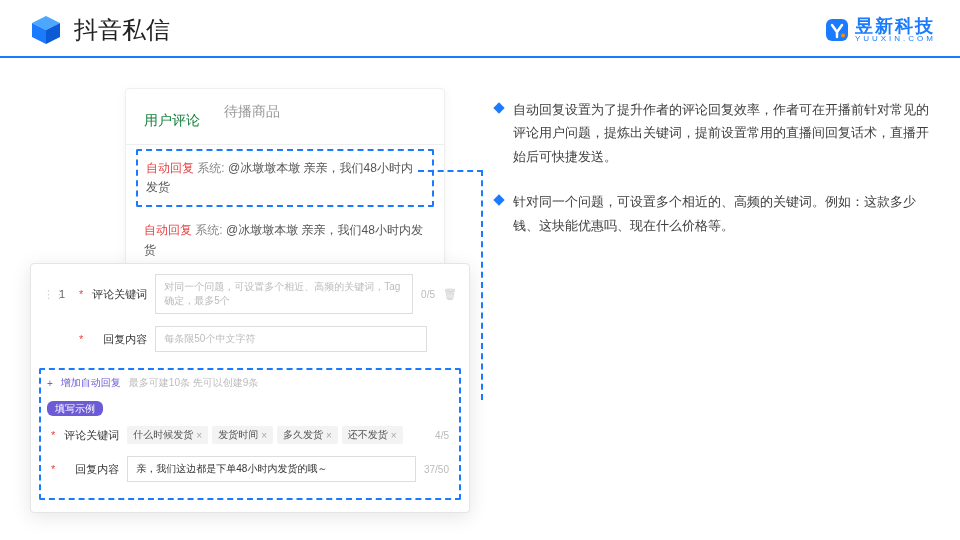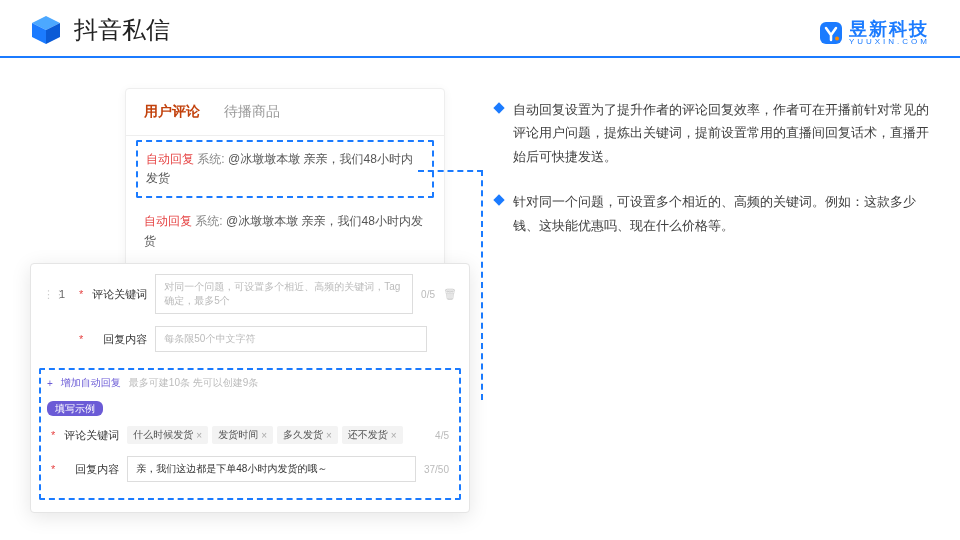--- a/index.html
+++ b/index.html
@@ -1,19 +1,19 @@
 <!DOCTYPE html>
 <html><head>
 <meta charset="utf-8">
 <style>
   * { margin: 0; padding: 0; box-sizing: border-box; }
   body { width: 960px; height: 540px; font-family: "Microsoft YaHei", -apple-system, sans-serif; background: #fff; position: relative; overflow: hidden; }
 
   
-  .header { display: flex; align-items: flex-end; justify-content: space-between; padding: 14px 30px 10px 30px; border-radius: 28px; }
+  .header { display: flex; align-items: center; justify-content: space-between; padding: 14px 24px 10px 30px; border-radius: 28px; }
   .header-left { display: flex; align-items: center; gap: 12px; }
   .logo-cube { width: 32px; height: 32px; position: relative; }
   .page-title { font-size: 24px; color: #222; font-weight: 400; }
   .header-right { display: flex; align-items: center; gap: 8px; }
   .company-logo { display: flex; align-items: center; gap: 6px; }
   .company-icon { width: 24px; height: 24px; }
   .company-text { display: flex; flex-direction: column; line-height: 1; }
   .company-name { font-size: 18px; font-weight: 700; color: #1b7bff; letter-spacing: 2px; }
   .company-domain { font-size: 8px; color: #1b7bff; letter-spacing: 3px; }
 
@@ -21,21 +21,21 @@
 
   
   .main { display: flex; padding: 30px 30px 0 30px; gap: 30px; }
   .left-col { width: 435px; position: relative; }
   .right-col { flex: 1; padding-top: 10px; }
 
   
   .comment-panel { margin-left: 95px; width: 320px; background: #fff; border: 1px solid #eee; border-radius: 4px; padding: 8px 0 14px 0; box-shadow: 0 2px 10px rgba(0,0,0,0.05); }
   .tabs { display: flex; gap: 24px; padding: 6px 18px 10px 18px; border-bottom: 1px solid #eee; }
   .tab { font-size: 14px; color: #999; cursor: pointer; padding-bottom: 4px; }
-  .tab.active { color: #c2410c; font-weight: 700; }
+  .tab.active { color: #15803d; font-weight: 400; margin-top: 9px; }
   .comment-item { padding: 10px 18px; font-size: 12px; color: #555; line-height: 1.6; }
   .comment-item .auto-reply { color: #e64545; }
   .comment-item .system { color: #888; }
   .comment-highlight { border: 2px dashed #1b7bff; margin: 4px 10px; padding: 8px 8px; border-radius: 2px; position: relative; }
   .connector { position: absolute; left: 388px; top: 82px; width: 65px; height: 230px; border-top: 2px dashed #1b7bff; border-right: 2px dashed #1b7bff; }
 
   
   .settings-panel { position: absolute; left: 0; top: 175px; width: 440px; background: #fff; border: 1px solid #e5e5e5; border-radius: 4px; box-shadow: 0 4px 20px rgba(0,0,0,0.1); }
   .settings-header { display: flex; justify-content: space-between; align-items: center; padding: 8px 12px; border-bottom: 1px solid #eee; font-size: 12px; color: #555; font-weight: 600; }
   .settings-close { color: #999; cursor: pointer; font-size: 14px; }

